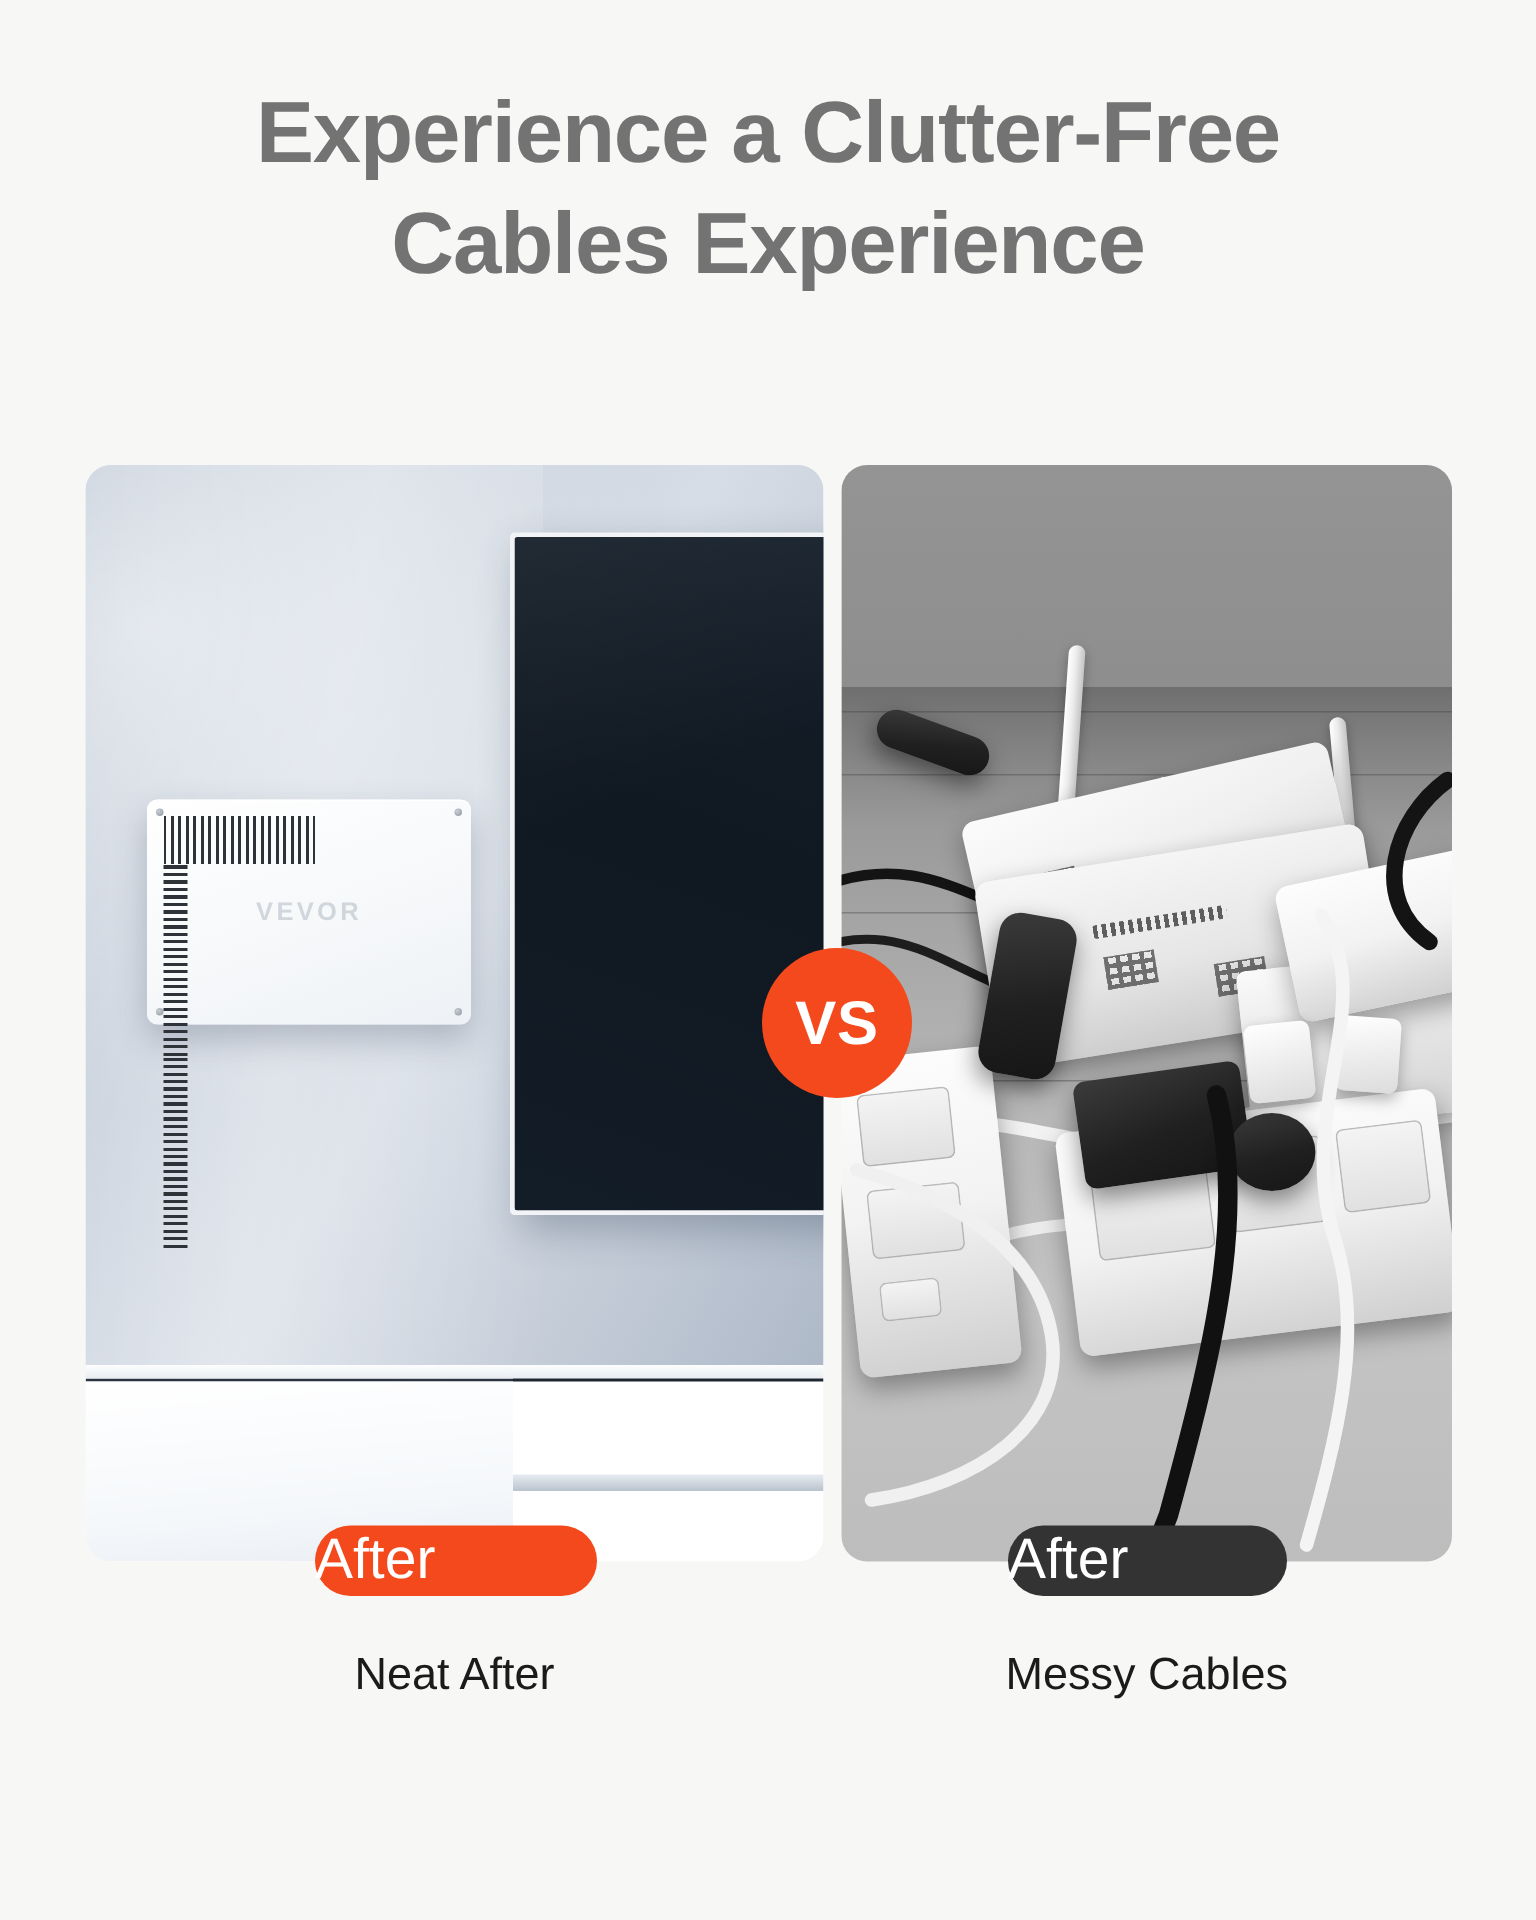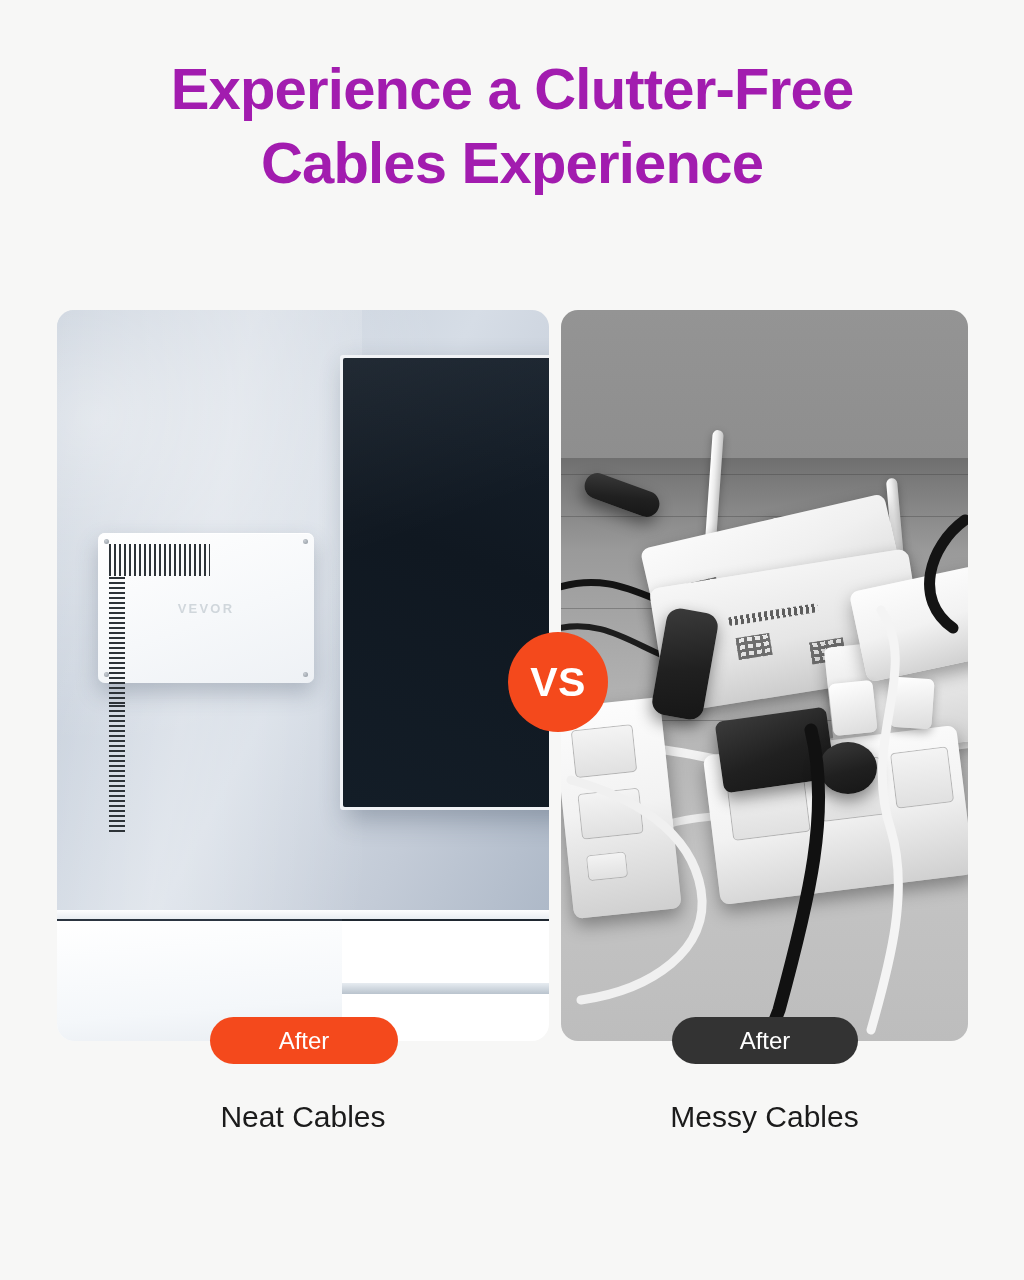--- a/index.html
+++ b/index.html
@@ -9,21 +9,21 @@
     font-family: "Liberation Sans", sans-serif;
     background: #f7f7f6;
     overflow: hidden;
   }
   .page { position: relative; width: 1024px; height: 1280px; background: #f7f7f6; }
 
   
   .headline {
     position: absolute; left: 0; right: 0; top: 52px;
     text-align: center;
-    color: #a21caf;
+    color: #737373;
     font-size: 58px;
     font-weight: 700;
     line-height: 1.28;
     letter-spacing: -0.8px;
   }
   .headline .hl-line { display: block; white-space: nowrap; }
 
   
   .compare { position: absolute; left: 57px; top: 310px; width: 911px; height: 731px; }
   .panel {
@@ -68,21 +68,21 @@
   .vbox-inner { position: absolute; inset: 11px; }
   .vt { left: 24%; top: 0; width: 52%; height: 16px; }
   .vb { left: 24%; bottom: 0; width: 52%; height: 16px; }
   .vl { left: 0;   top: 0;   width: 16px; height: 100%; }
   .vr { right: 0;  top: 0;   width: 16px; height: 100%; }
   .vt, .vb { background: repeating-linear-gradient(90deg, #2d3338 0px, #2d3338 2px, rgba(0,0,0,0) 2px, rgba(0,0,0,0) 5px); }
   .vl, .vr { background: repeating-linear-gradient(0deg, #2d3338 0px, #2d3338 2px, rgba(0,0,0,0) 2px, rgba(0,0,0,0) 5px); }
   .vbox-brand {
     position: absolute; left: 0; right: 0; top: 50%; transform: translateY(-50%);
     text-align: center;
-    font-size: 13px; letter-spacing: 2.2px; font-weight: 700;
+    font-size: 17px; letter-spacing: 2.2px; font-weight: 700;
     color: rgba(120,135,150,.30);
   }
   .screw {
     position: absolute; width: 5px; height: 5px; border-radius: 50%;
     background: radial-gradient(circle at 35% 35%, #c9ced4, #8d959d);
   }
   .screw.tl { left: 6px;  top: 6px; }
   .screw.tr { right: 6px; top: 6px; }
   .screw.bl { left: 6px;  bottom: 6px; }
   .screw.br { right: 6px; bottom: 6px; }
@@ -186,22 +186,22 @@
     color: #ffffff;
     display: flex; align-items: center; justify-content: center;
     font-size: 41px; font-weight: 600; letter-spacing: .5px;
     z-index: 20;
   }
 
   
   .pill {
     position: absolute;
     height: 47px; border-radius: 24px;
-    display: flex; align-items: center; justify-content: center;
-    color: #ffffff; font-size: 24px; font-weight: 500;
+    display: flex; align-items: center; 
+    color: #ffffff; font-size: 38px; font-weight: 500;
     z-index: 15;
   }
   .pill-after  { left: 210px; top: 1017px; width: 188px; background: #f4491c; }
   .pill-before { left: 672px; top: 1017px; width: 186px; background: #333333; }
 
   
   .caption {
     position: absolute; top: 1100px;
     text-align: center;
     font-size: 30px; color: #1b1b1b; font-weight: 400;
@@ -328,16 +328,16 @@
     <span>VS</span>
   </div>
 
   <div class="pill pill-after">
     <span>After</span>
   </div>
   <div class="pill pill-before">
     <span>After</span>
   </div>
 
-  <div class="caption caption-left">Neat Cables</div>
+  <div class="caption caption-left">Neat After</div>
   <div class="caption caption-right">Messy Cables</div>
 
 </div>
 
 </body></html>

